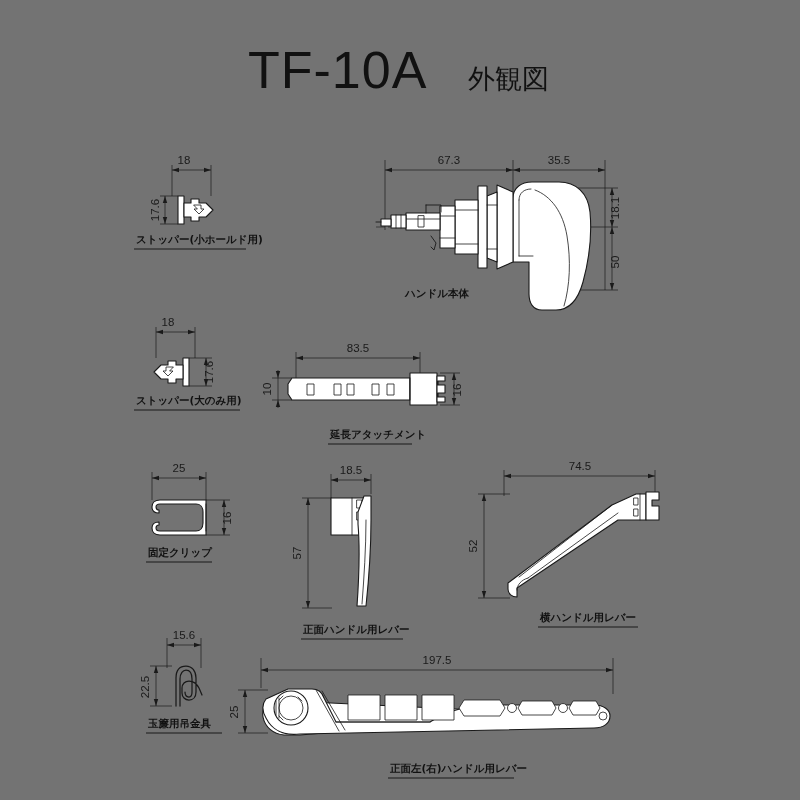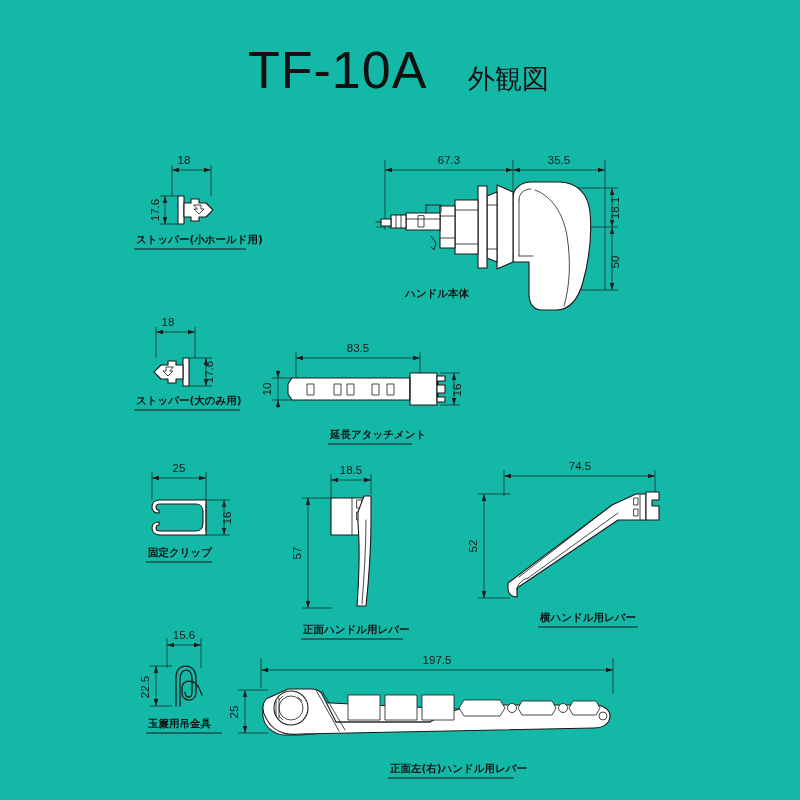--- a/index.html
+++ b/index.html
@@ -8,21 +8,21 @@
     padding: 0;
     background: #ffffff;
   }
   body {
     font-family: "Liberation Sans", "DejaVu Sans", sans-serif;
   }
   #sheet {
     position: relative;
     width: 800px;
     height: 800px;
-    background: #14b8a6;
+    background: #737373;
     overflow: hidden;
   }
   #drawing-svg {
     position: absolute;
     left: 0;
     top: 0;
     width: 800px;
     height: 800px;
     display: block;
   }

